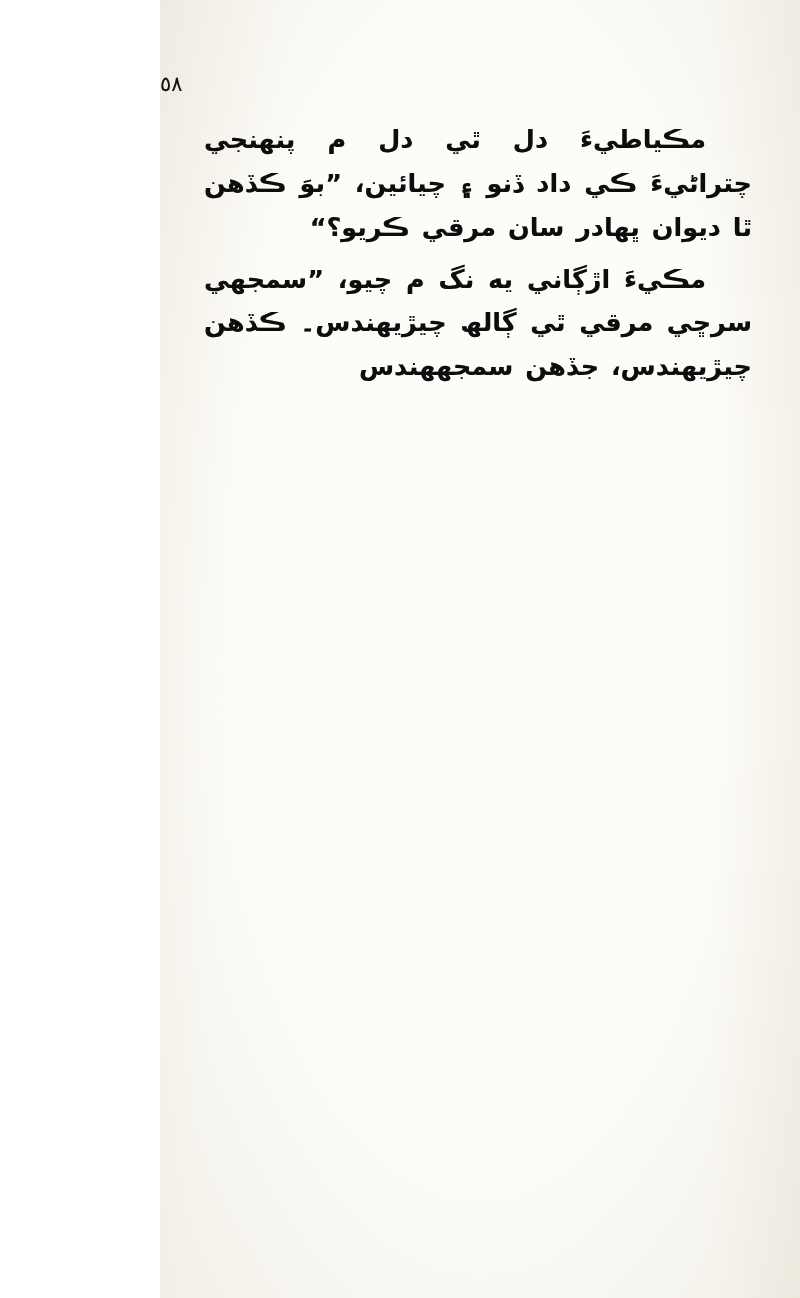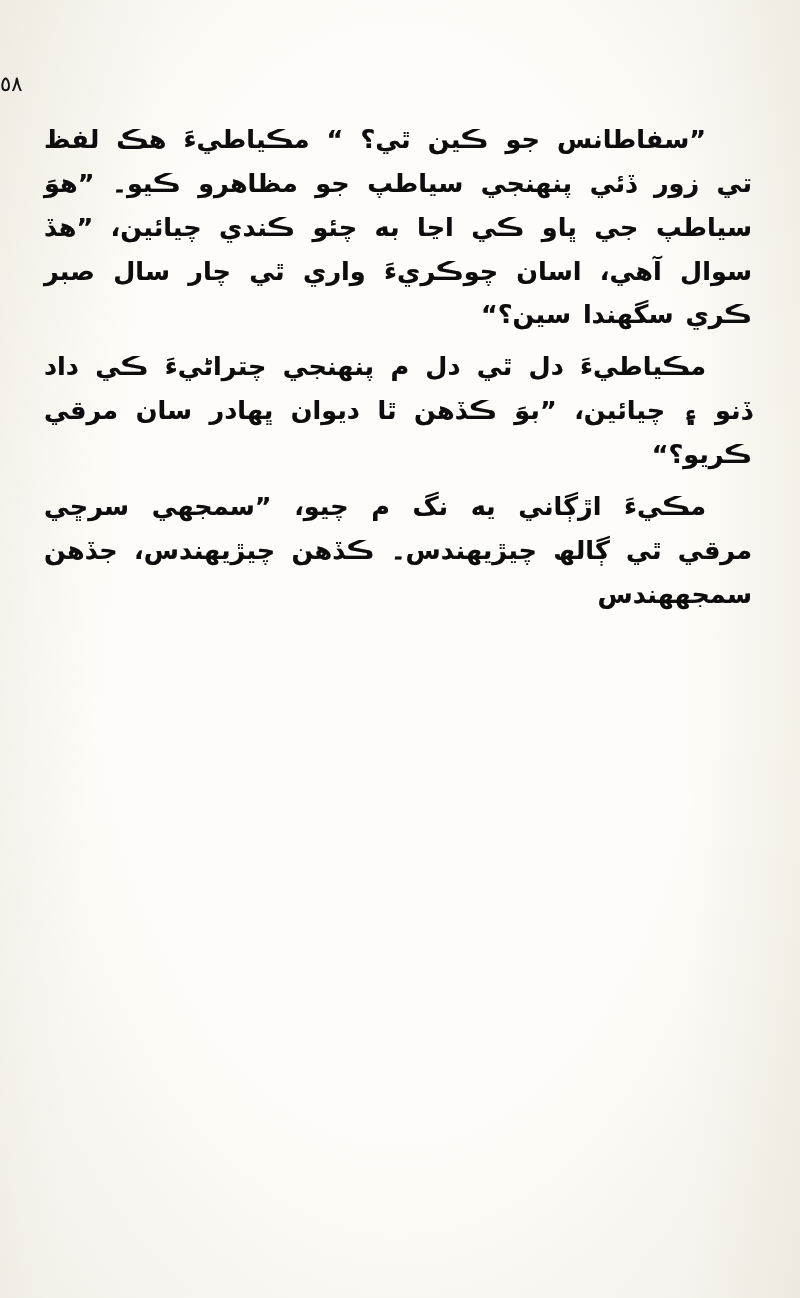--- a/index.html
+++ b/index.html
@@ -5,21 +5,21 @@
   html, body {
     margin: 0;
     padding: 0;
     background: #ffffff;
   }
   body {
     font-family: "DejaVu Sans", sans-serif;
   }
   .page {
     position: relative;
-    width: 800px;
+    width: 640px;
     height: 1298px;
     background: #fdfcf8;
     overflow: hidden;
     box-sizing: border-box;
   }
   
   .paper-tint {
     position: absolute;
     inset: 0;
     background:
@@ -74,17 +74,16 @@
 <body>
 
 <div class="page">
   <div class="paper-tint"></div>
 
   <div class="page-number">
     <span class="page-number-inner">٥٨</span>
   </div>
 
   <div class="body-text">
-    <p class="para">”سفاطانس جو ڪين ٿي؟ “ مڪياطيءَ هڪ لفظ تي زور ڏئي پنهنجي سياطپ جو مظاهرو ڪيو۔ ”هوَ سياطپ جي ڀاو ڪي اڃا به چئو ڪندي چيائين، ”هڏ سوال آهي، اسان چوڪريءَ واري ٿي چار سال صبر ڪري سگهندا سين؟“</p>
     <p class="para">مڪياطيءَ دل ٿي دل م پنهنجي چتراڻيءَ ڪي داد ڏنو ۽ چيائين، ”بوَ ڪڏهن ٿا ديوان ڀهادر سان مرقي ڪريو؟“</p>
     <p class="para last">مڪيءَ اڙڳاني يه نگ م چيو، ”سمجهي سرڇي مرقي ٿي ڳالھ چيڙيهندس۔ ڪڏهن چيڙيهندس، جڏهن سمجههندس</p>
   </div>
 </div>
 
 </body></html>

